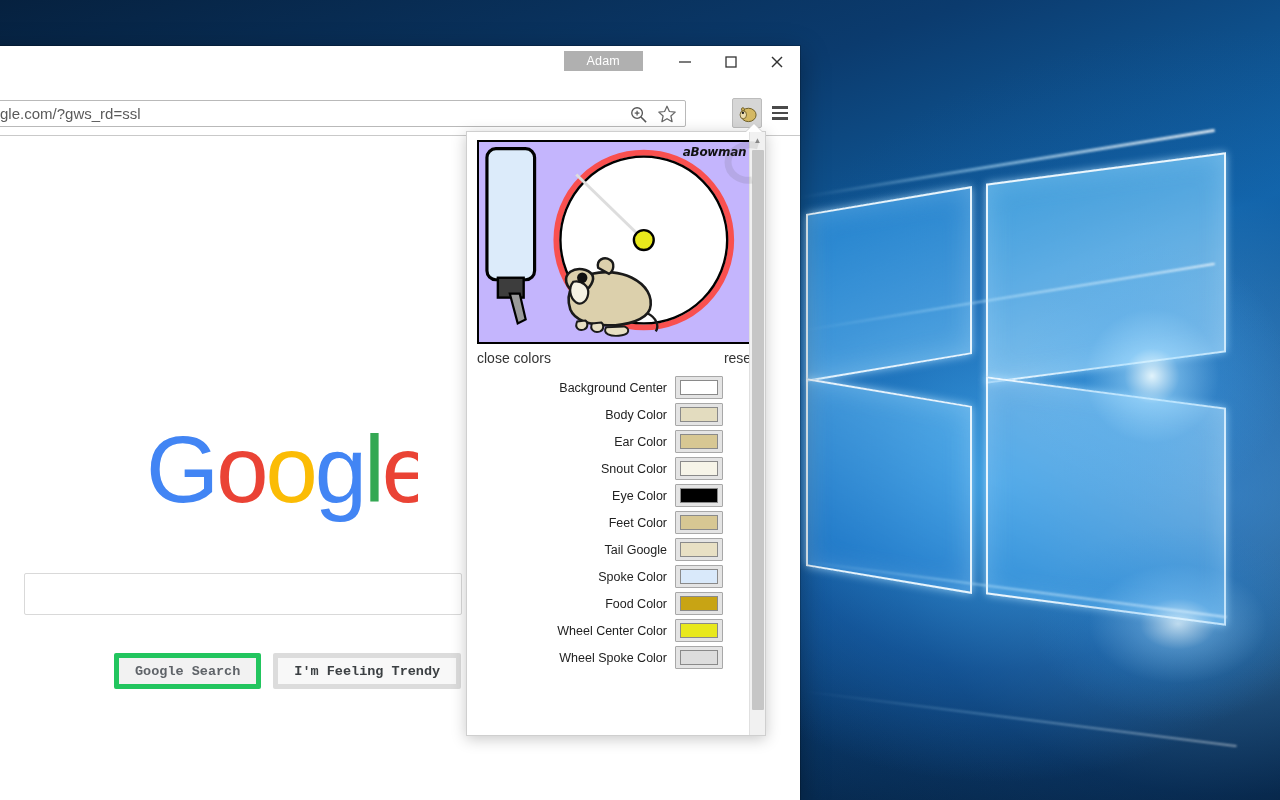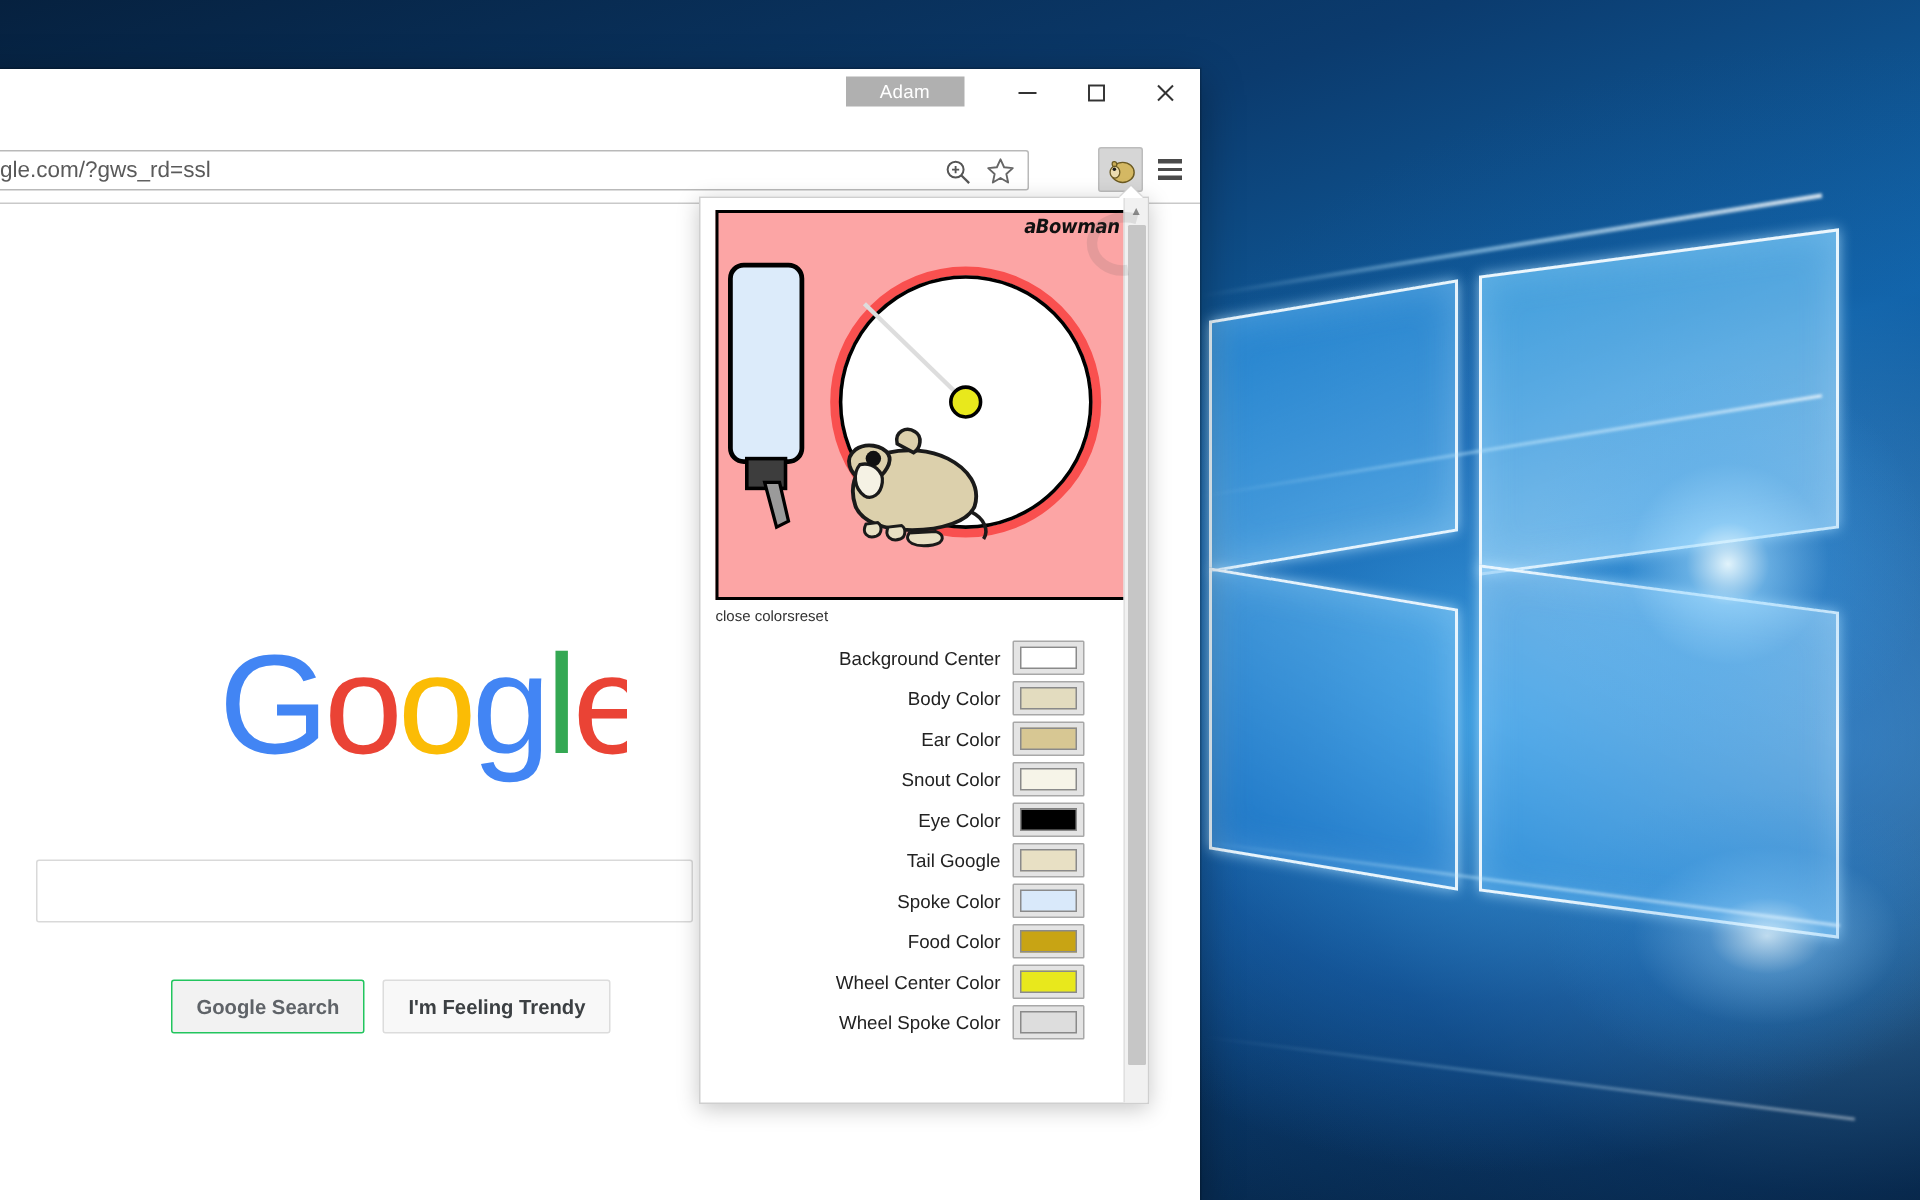--- a/index.html
+++ b/index.html
@@ -157,25 +157,25 @@
     border-radius: 2px;
     background: #fff;
   }
   .gbtns {
     position: absolute; left: 138px; top: 517px;
     display: flex; gap: 12px;
   }
   .gbtn {
     height: 36px; padding: 0 16px;
     background: #f2f2f2;
-    border: 1px solid #22c55e;
+    border: 5px solid #22c55e;
     border-radius: 2px;
     color: #5f6368;
     font-size: 13.5px; font-weight: bold;
-    display: flex; align-items: center; justify-content: center;
+    display: flex; align-items: center; justify-content: center; font-family: Liberation Mono, monospace;
   }
   .gbtn.outline { background: #f8f8f8; border-color: #dcdcdc; color: #3c4043; }
 
   
   #popup {
     position: absolute;
     left: 466px; top: 131px;
     width: 300px; height: 605px;
     background: #ffffff;
     border: 1px solid #cfcfcf;
@@ -188,38 +188,38 @@
     width: 0; height: 0;
     border-left: 8px solid transparent;
     border-right: 8px solid transparent;
     border-bottom: 8px solid #ffffff;
     filter: drop-shadow(0 -1px 0 #cfcfcf);
     z-index: 41;
   }
   .stage {
     position: relative;
     margin: 8px 10px 0 10px;
-    height: 260px;
+    height: 204px;
     border: 2px solid #000;
-    background: #fca5a5;
+    background: #c4b5fd;
     overflow: hidden;
   }
   .abowman {
     position: absolute; right: 4px; top: 2px;
     font-family: "DejaVu Sans", sans-serif;
     font-size: 13px; font-weight: bold;
     font-style: italic;
     letter-spacing: -.3px;
     color: #111;
     transform: scaleX(.92);
   }
   .links-row {
-    display: flex; 
+    display: flex; justify-content: space-between;
     padding: 6px 10px 4px 10px;
-    font-size: 10px; color: #333;
+    font-size: 14px; color: #333;
   }
   .links-row span { cursor: pointer; }
   .color-list { padding: 4px 0 6px 0; }
   .color-row {
     display: flex; align-items: center; justify-content: flex-start;
     height: 27px;
   }
   .color-label {
     width: 208px;
     text-align: right;
@@ -430,20 +430,26 @@
             <div class="swatch" style="background: rgb(246, 244, 232);"></div>
           </div>
         </div>
         <div class="color-row">
           <div class="color-label">Eye Color</div>
           <div class="swatch-holder">
             <div class="swatch" style="background: rgb(0, 0, 0);"></div>
           </div>
         </div>
         <div class="color-row">
+          <div class="color-label">Feet Color</div>
+          <div class="swatch-holder">
+            <div class="swatch" style="background: rgb(215, 199, 147);"></div>
+          </div>
+        </div>
+        <div class="color-row">
           <div class="color-label">Tail Google</div>
           <div class="swatch-holder">
             <div class="swatch" style="background: rgb(232, 224, 196);"></div>
           </div>
         </div>
         <div class="color-row">
           <div class="color-label">Spoke Color</div>
           <div class="swatch-holder">
             <div class="swatch" style="background: rgb(217, 233, 250);"></div>
           </div>

